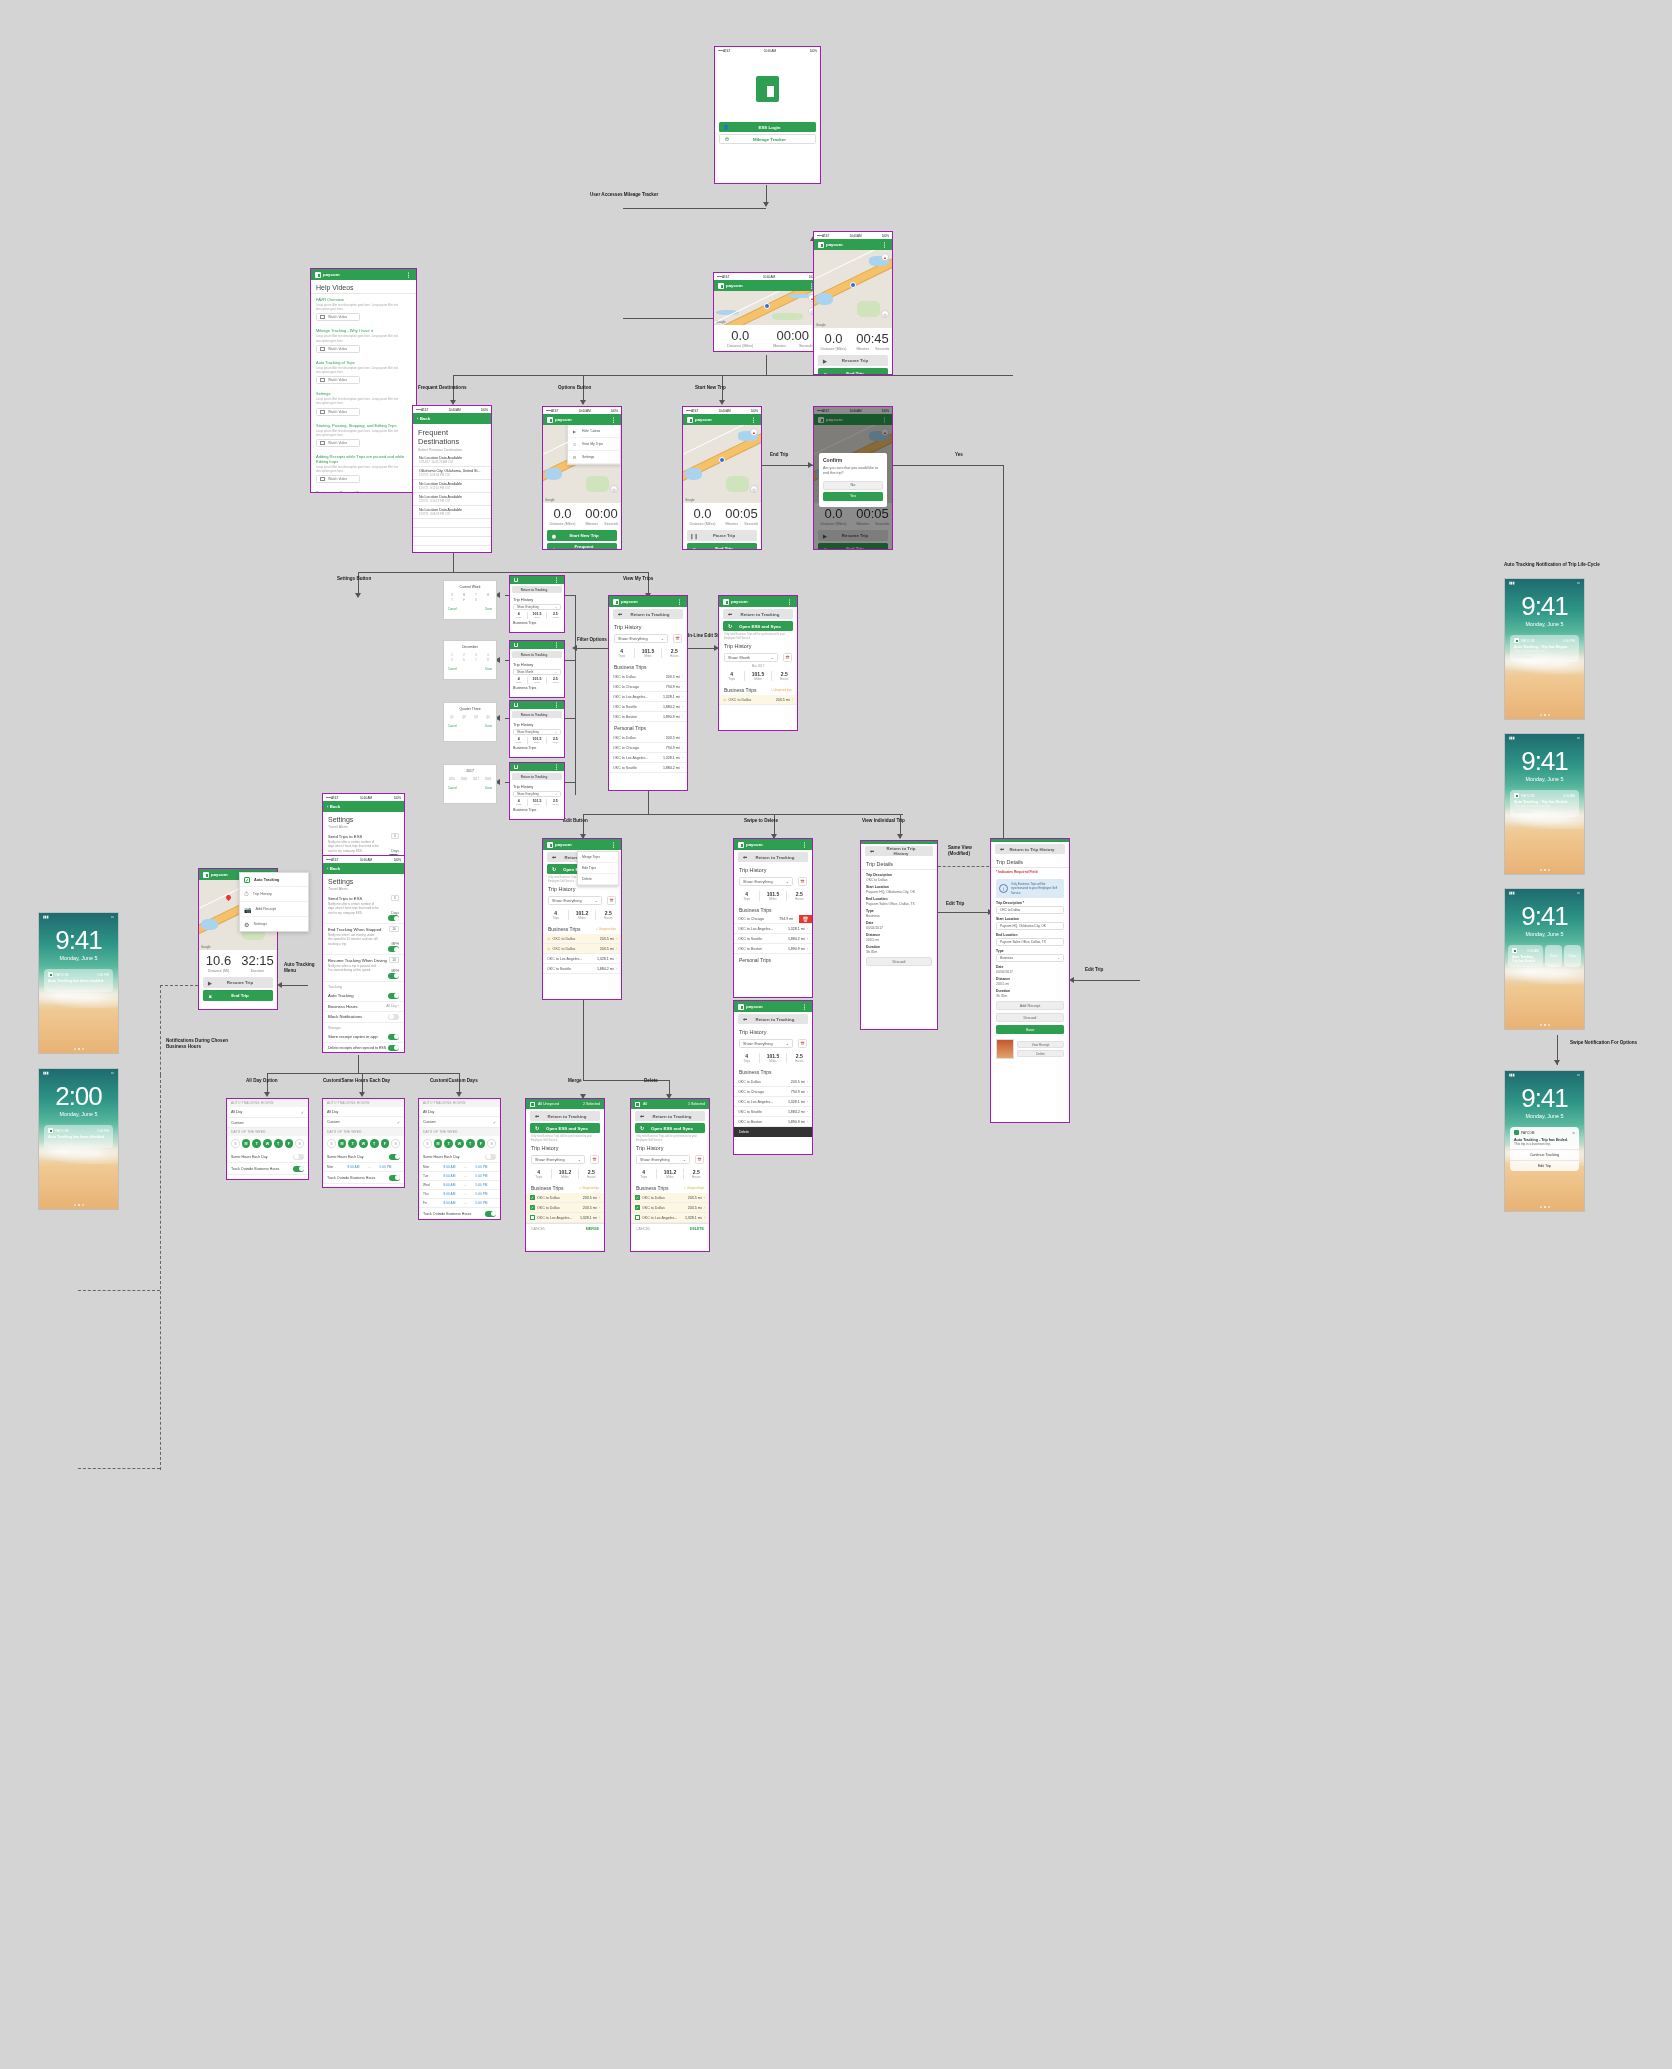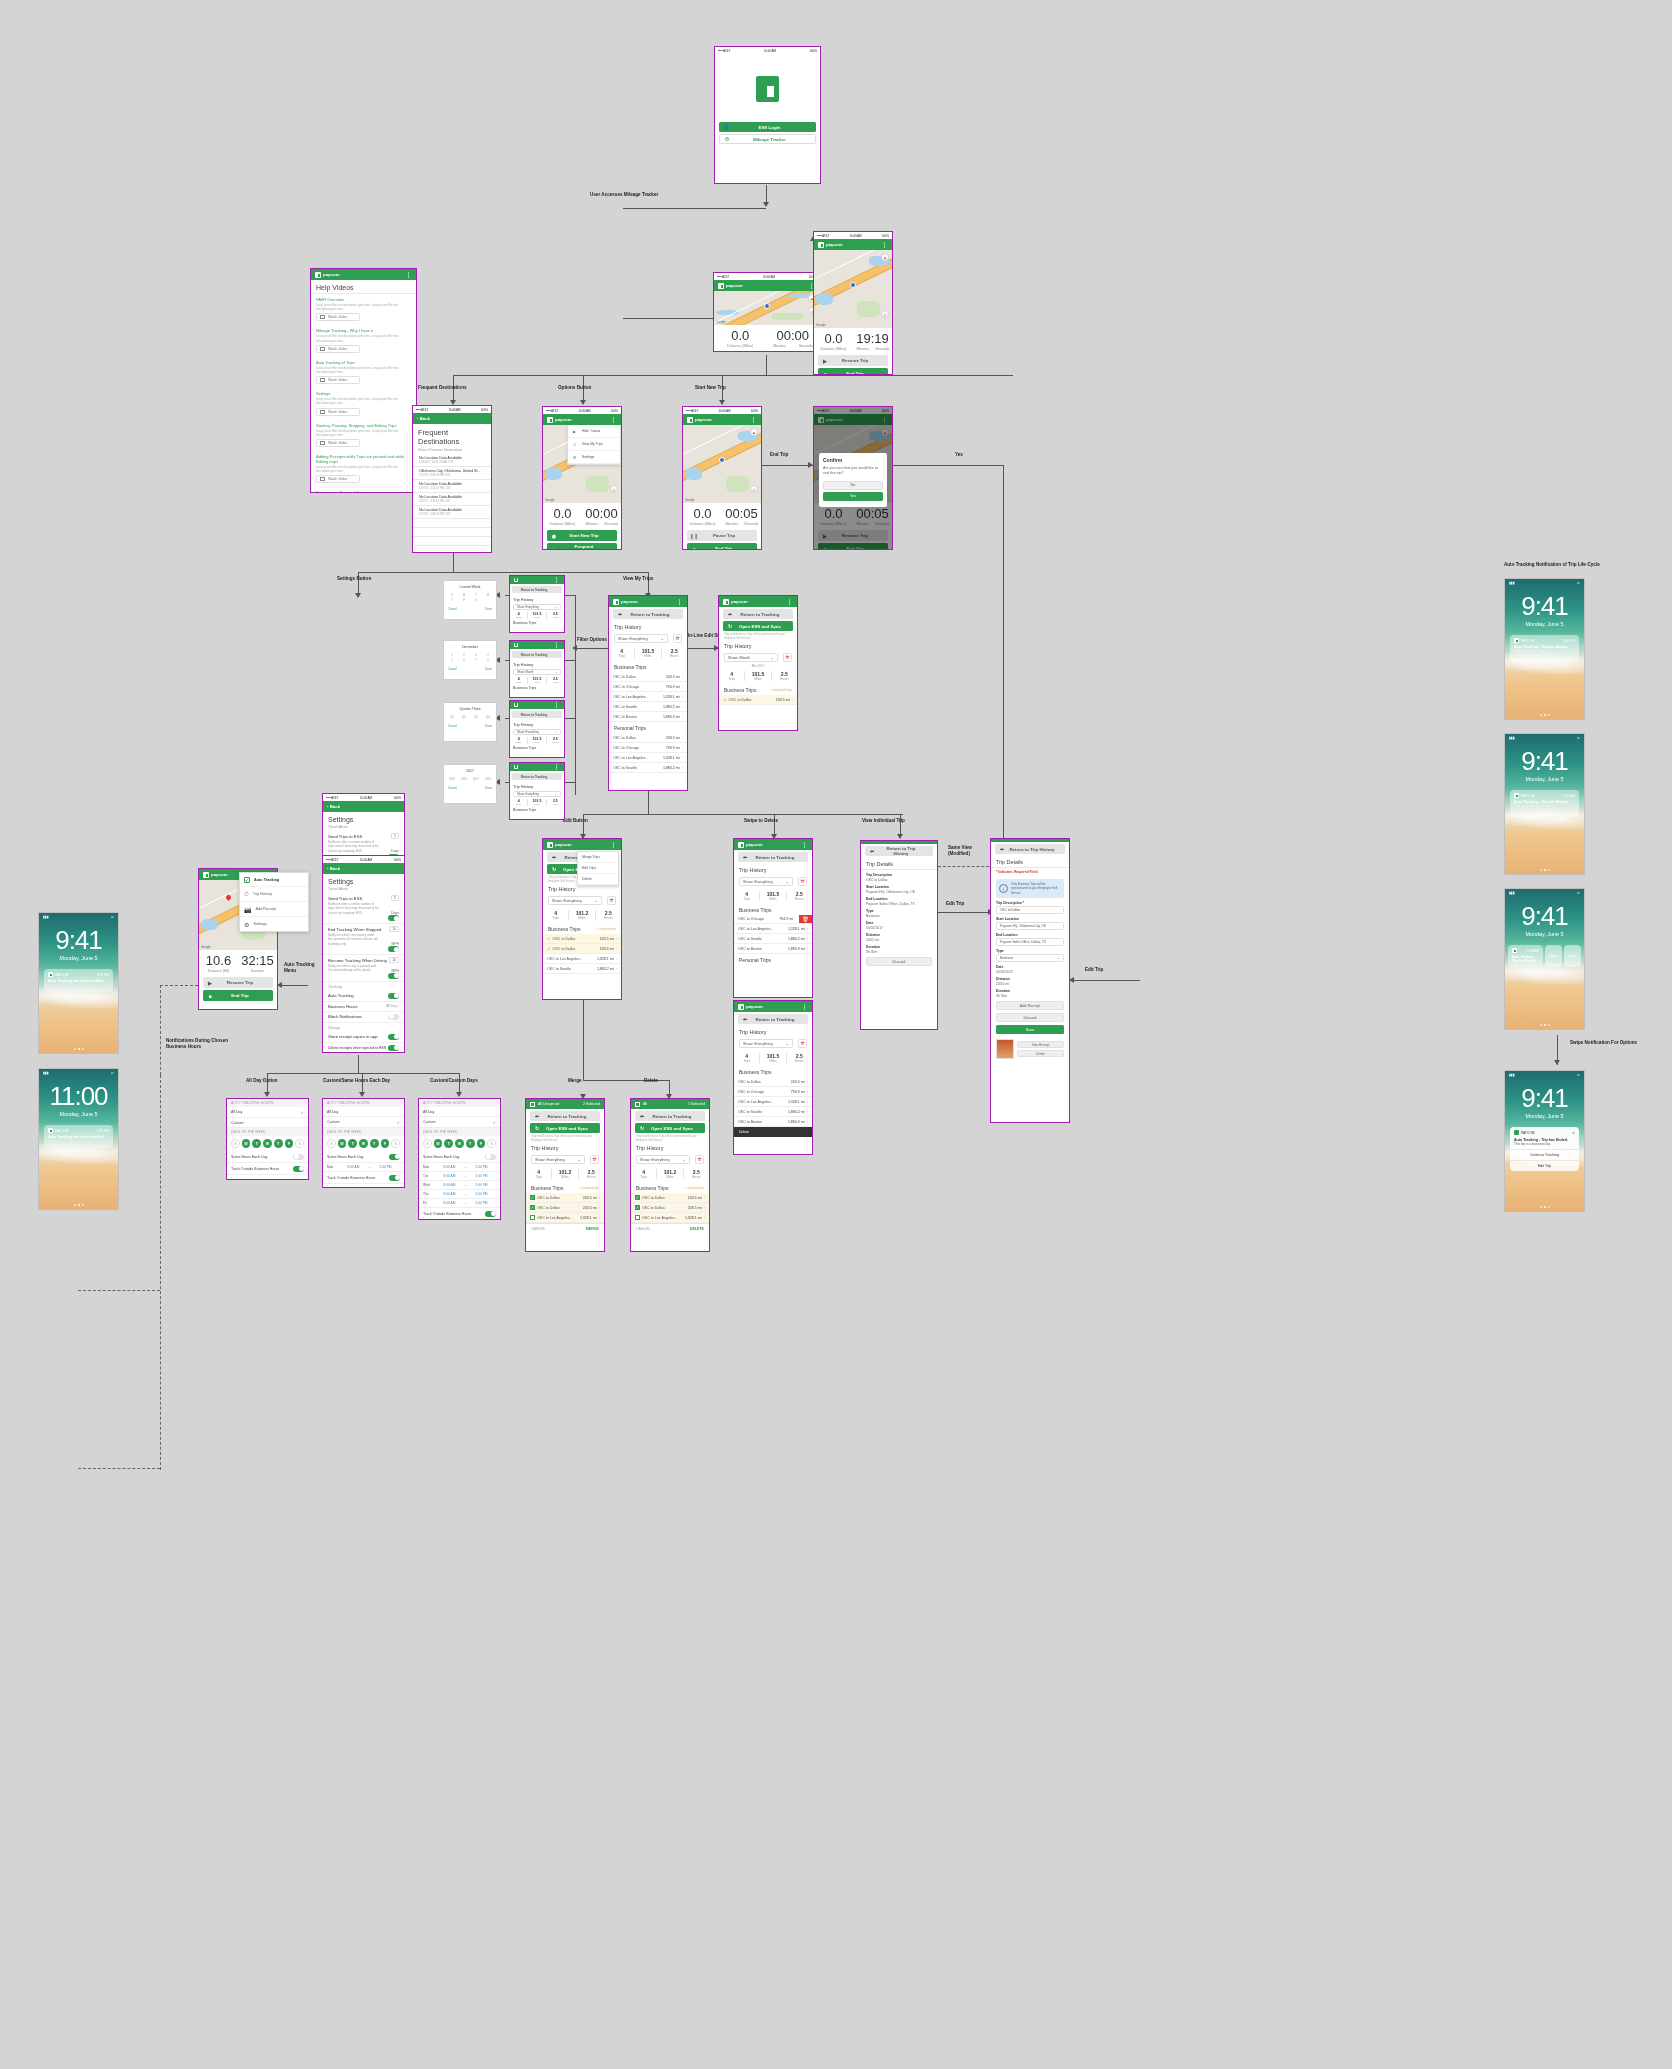--- a/index.html
+++ b/index.html
@@ -545,21 +545,21 @@
       <div class="btn-tr">▲</div>
       <div class="btn-br">◎</div>
       <div class="ggl">Google</div>
     </div>
     <div class="stats">
       <div class="stat">
         <div class="v">0.0</div>
         <div class="l">Distance (Miles)</div>
       </div>
       <div class="stat">
-        <div class="v">19:19</div>
+        <div class="v">00:45</div>
         <div class="l" style="display:flex;">
             <span style="flex:1">Minutes</span>
             <span style="flex:1">Seconds</span>
           </div>
       </div>
     </div>
     <div class="pbtn grey">
       <span class="gi">▶</span>
       <span class="lbl">Resume Trip</span>
     </div>
@@ -1887,21 +1887,21 @@
         <i></i>
       </div>
   </div>
 
   <div class="lock" style="left:38px;top:1068px;width:81px;height:142px;">
     <div class="lockbg"></div>
     <div class="lstat">
         <span>▮▮▮</span>
         <span>▭</span>
       </div>
-    <div class="ltime">11:00</div>
+    <div class="ltime">2:00</div>
     <div class="ldate">Monday, June 5</div>
     <div class="notif">
       <div class="nh">
           <span class="left">
             <i class="nicon"></i>
             <span>PAYCOM</span>
           </span>
         <span>5:00 PM</span>
         </div>
       <div class="nt">Auto Tracking has been disabled.</div>

